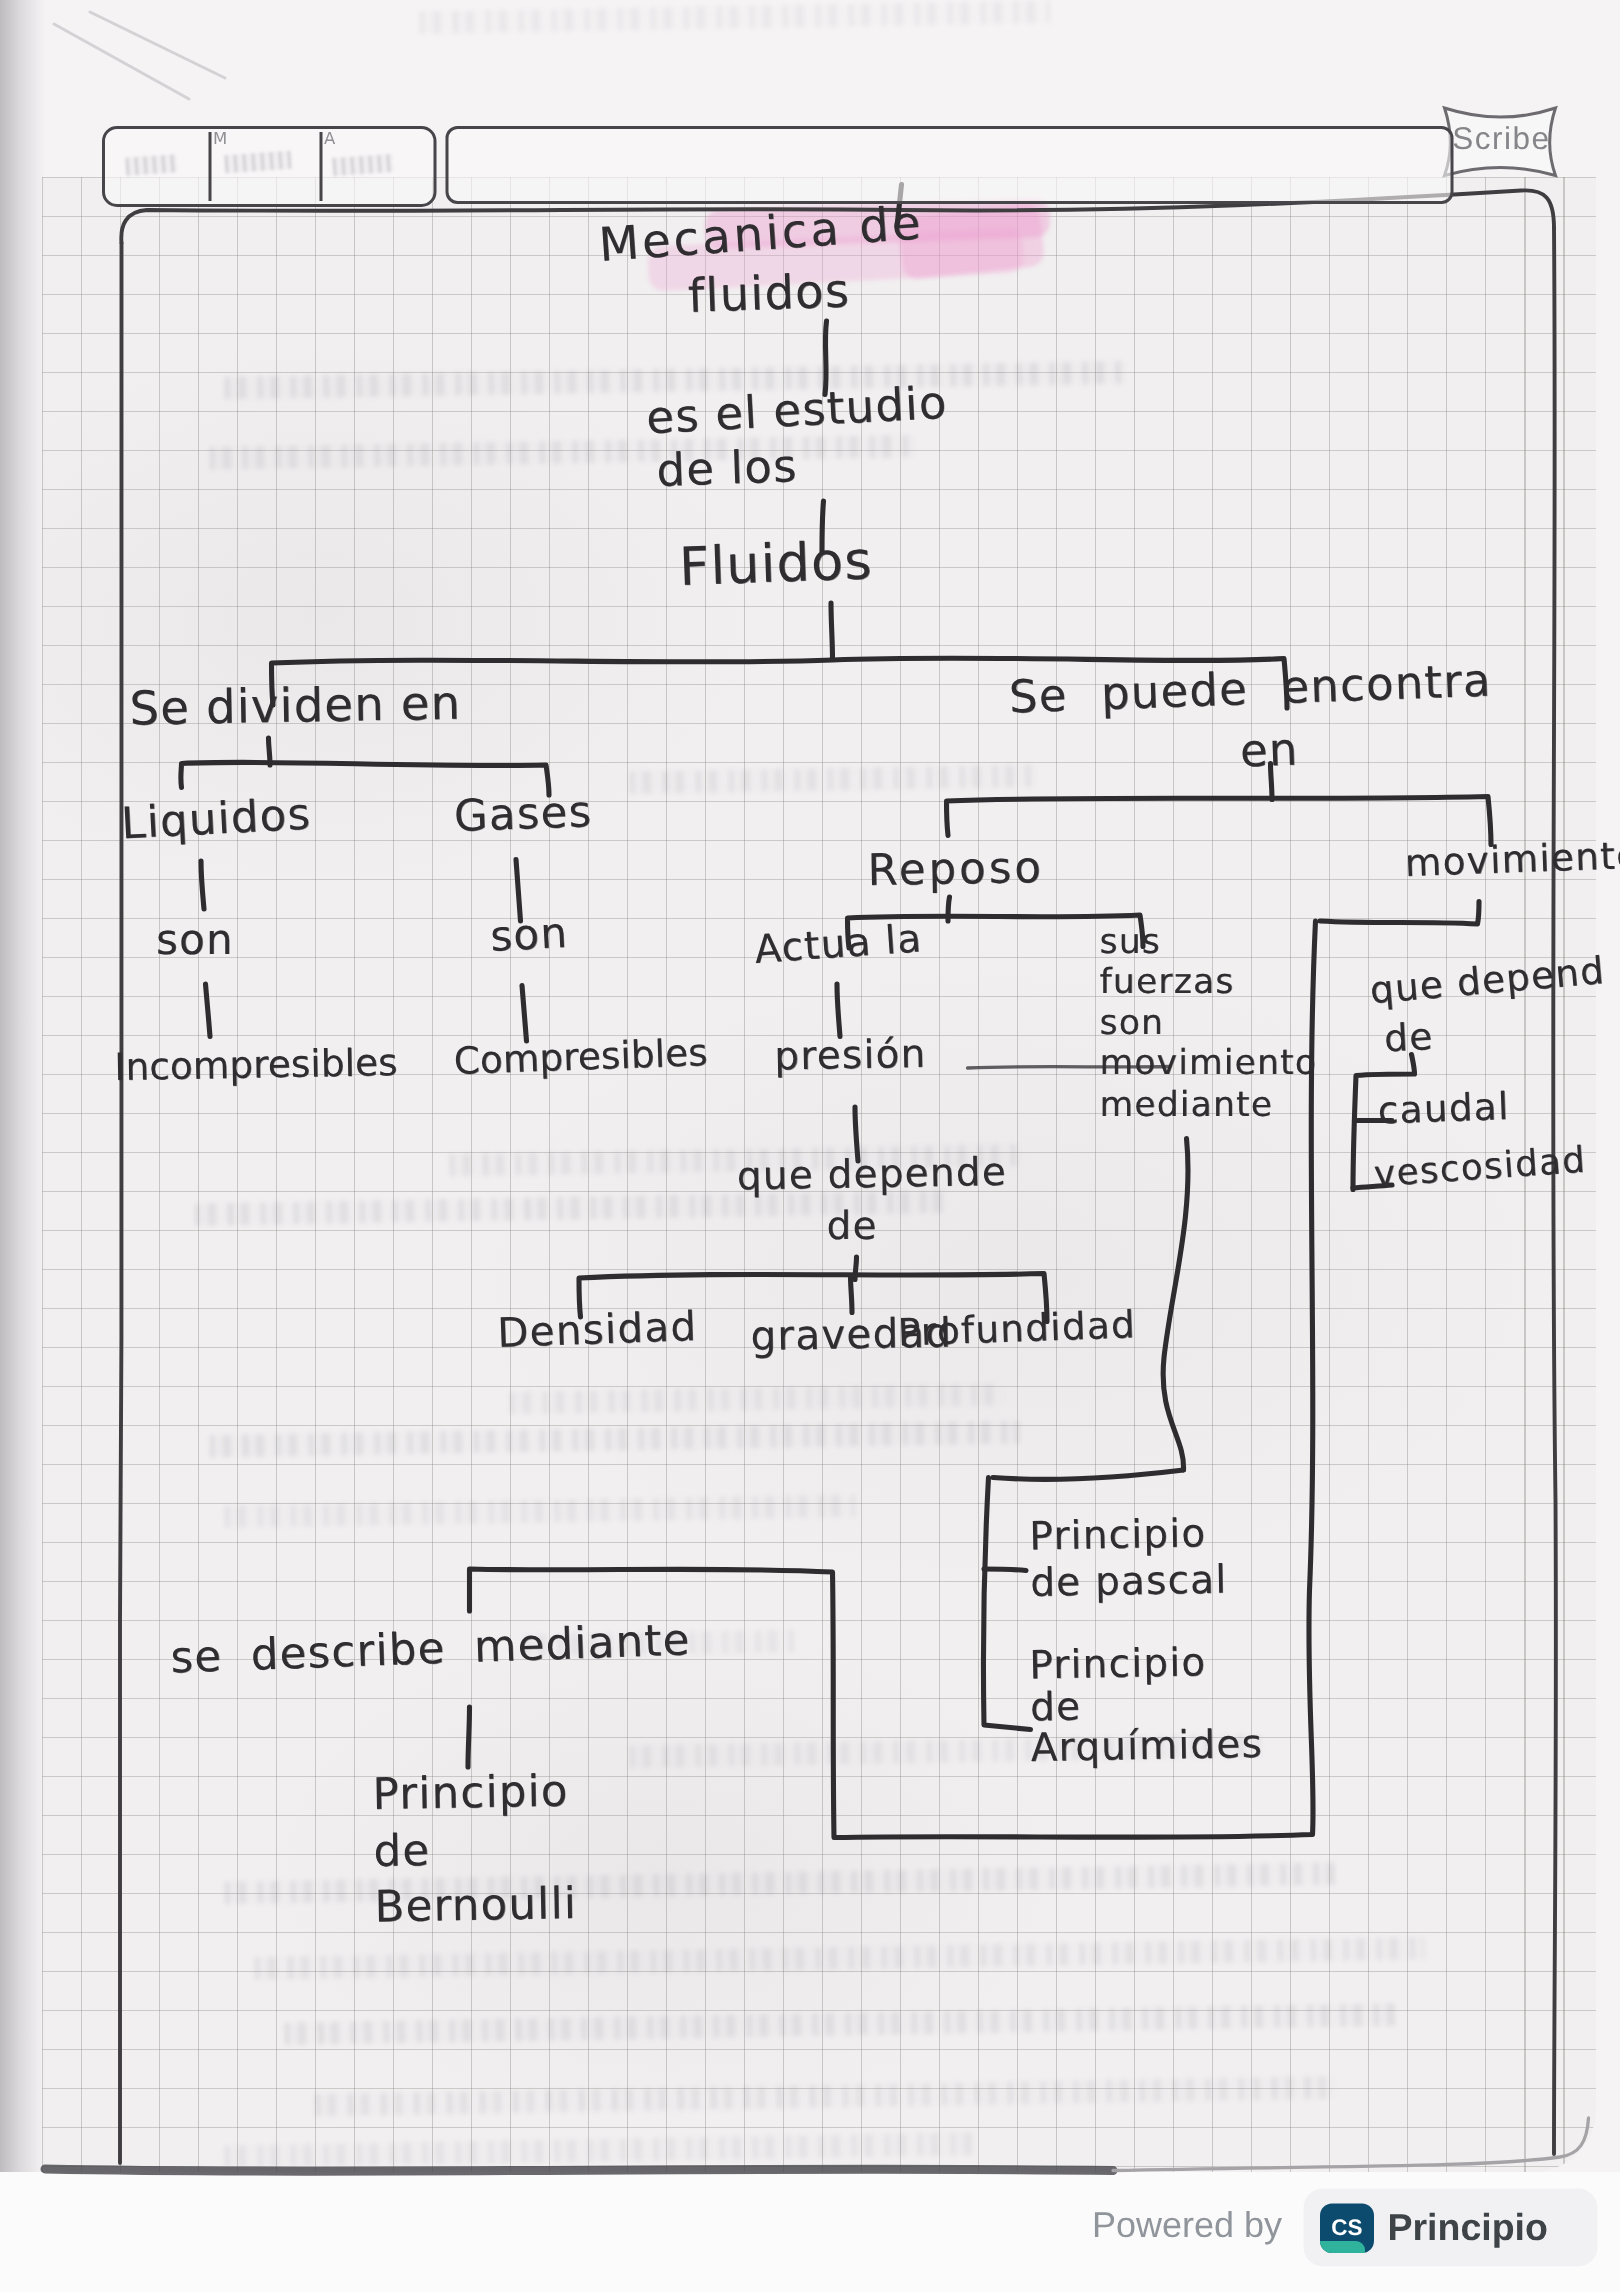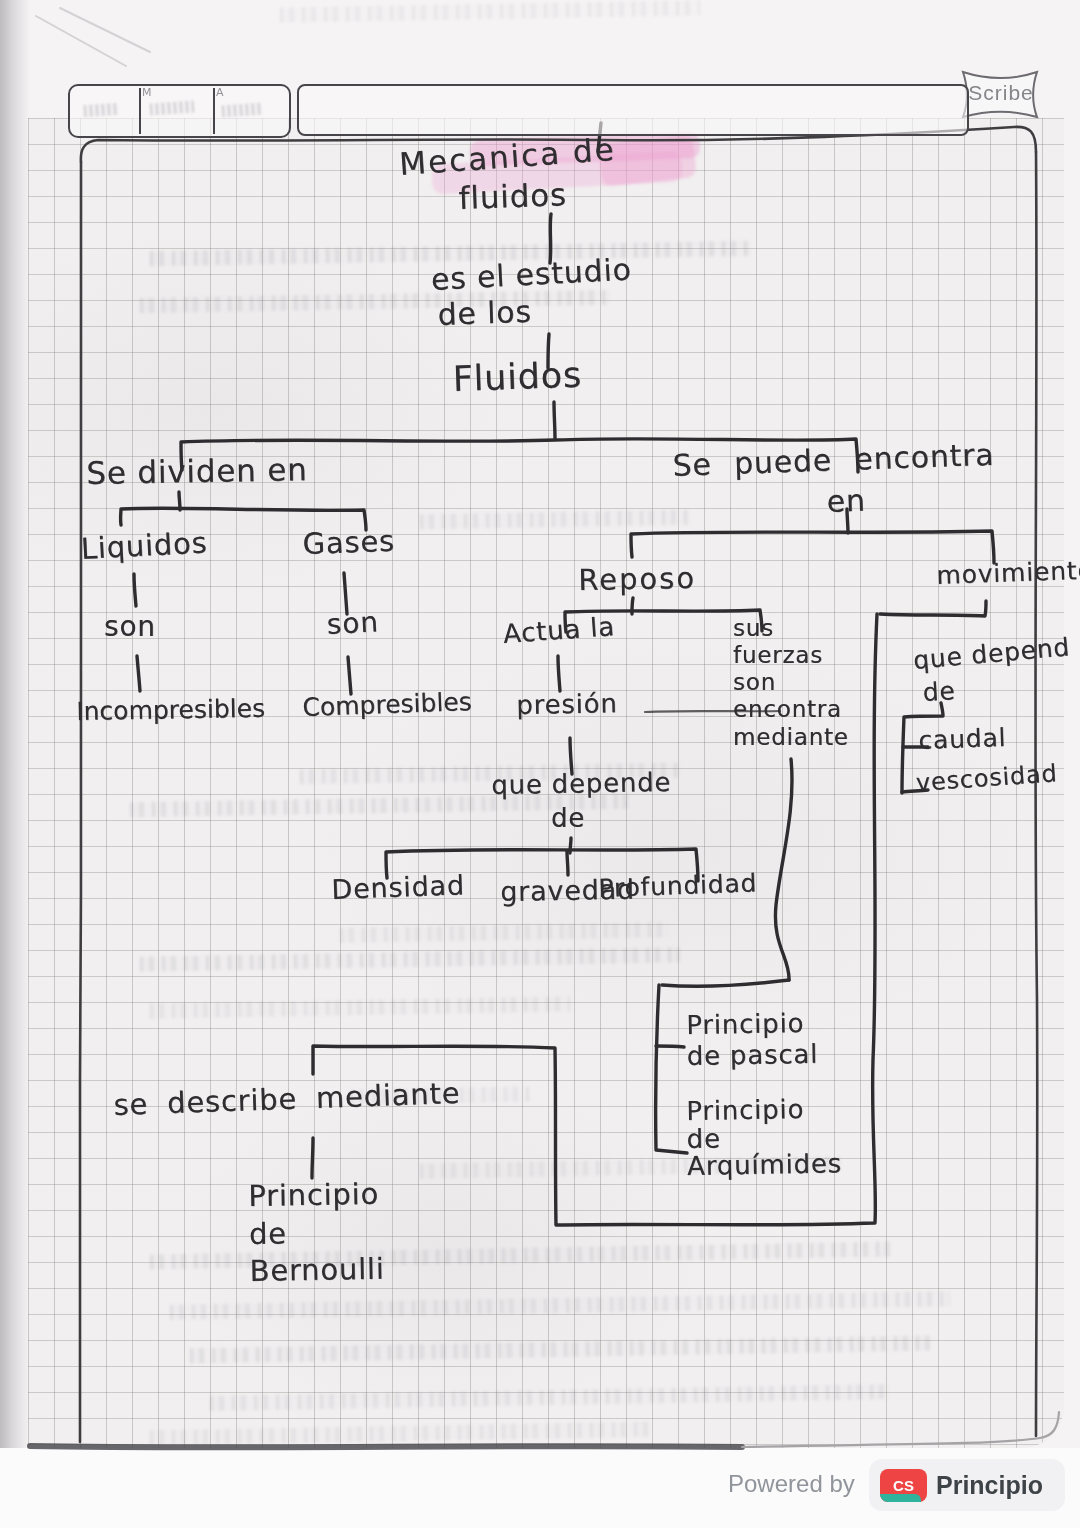--- a/index.html
+++ b/index.html
@@ -36,21 +36,21 @@
   .tiny-letter{position:absolute;font-size:11px;color:#6f6f75;opacity:.75;}
   .pencil{position:absolute;height:12px;filter:blur(1px);opacity:.5;transform:rotate(-4deg);
      background:repeating-linear-gradient(90deg, rgba(96,96,104,.5) 0 2px, rgba(96,96,104,.1) 2px 6px);}
   .scribe-text{position:absolute;left:966px;top:81px;width:70px;text-align:center;font-size:21px;
      color:#85858a;letter-spacing:1px;font-family:"Liberation Sans",sans-serif;}
   
   .wm-powered{position:absolute;left:728px;top:1470px;font-size:24px;color:#90959b;
      font-family:"Liberation Sans",sans-serif;}
   .wm-pill{position:absolute;left:869px;top:1459px;width:196px;height:52px;border-radius:13px;
      background:#f1f1f3;display:flex;align-items:center;gap:9px;padding-left:11px;box-sizing:border-box;}
-  .cs-logo{width:47px;height:33px;border-radius:8px;background:#ef4444;position:relative;flex:0 0 auto;
+  .cs-logo{width:36px;height:33px;border-radius:8px;background:#0c4a6e;position:relative;flex:0 0 auto;
      display:flex;align-items:center;justify-content:center;}
   .cs-logo span{color:#fff;font-size:15px;font-weight:bold;font-family:"Liberation Sans",sans-serif;
      position:relative;z-index:2;}
   .cs-logo::after{content:"";position:absolute;left:0;right:6px;bottom:0;height:8px;
      background:#2fb39c;border-radius:0 6px 0 8px;z-index:1;}
   .wm-brand{font-size:25px;font-weight:bold;color:#3e4348;font-family:"Liberation Sans",sans-serif;}
   svg{position:absolute;left:0;top:0;pointer-events:none;}
 </style>
 </head>
 <body>
@@ -160,21 +160,21 @@
 <div class="hw" style="left:502px;top:619px;font-size:26px;--r:-4deg">Actua la</div>
 <div class="hw" style="left:516px;top:690px;font-size:26px;--r:-1deg">presión</div>
 <div class="hw" style="left:491px;top:770px;font-size:26px;--r:-1deg">que depende</div>
 <div class="hw" style="left:551px;top:803px;font-size:26px">de</div>
 <div class="hw" style="left:331px;top:874px;font-size:27px;--r:-2deg">Densidad</div>
 <div class="hw" style="left:500px;top:876px;font-size:27px;--r:-1deg">gravedad</div>
 <div class="hw" style="left:598px;top:874px;font-size:25px;--r:-2deg">Profundidad</div>
 <div class="hw" style="left:733px;top:615px;font-size:23px;line-height:1.18">sus
 fuerzas
 son
-encontra
+movimiento
 mediante</div>
 <div class="hw" style="left:912px;top:646px;font-size:25px;--r:-5deg">que depend</div>
 <div class="hw" style="left:922px;top:678px;font-size:25px;--r:-3deg">de</div>
 <div class="hw" style="left:918px;top:726px;font-size:25px;--r:-2deg">caudal</div>
 <div class="hw" style="left:915px;top:769px;font-size:24px;--r:-4deg">vescosidad</div>
 <div class="hw" style="left:686px;top:1010px;font-size:26px;--r:-1deg;line-height:1.2">Principio
 de pascal</div>
 <div class="hw" style="left:686px;top:1098px;font-size:26px;--r:-1deg;line-height:1.06">Principio
 de
 Arquímides</div>

